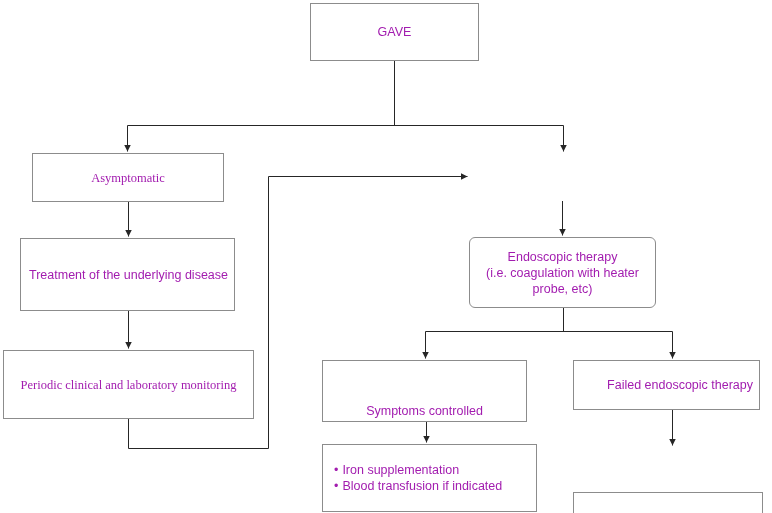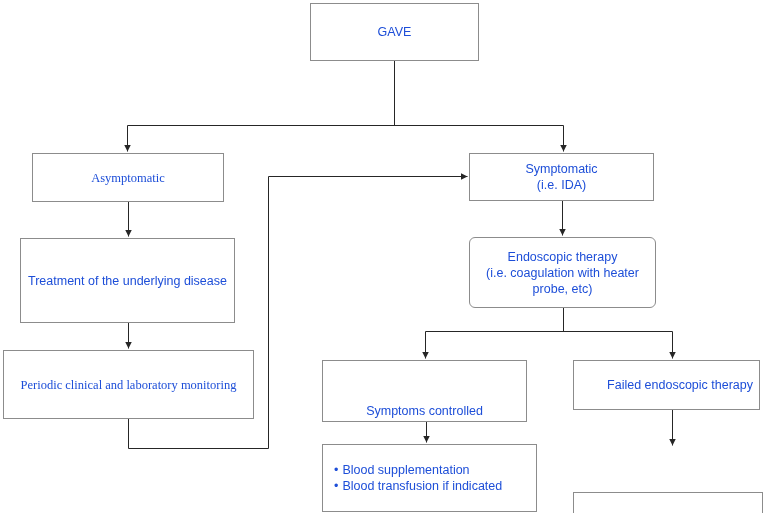--- a/index.html
+++ b/index.html
@@ -26,35 +26,35 @@
   .ln {
     fill: none;
     stroke: #262626;
     stroke-width: 1;
   }
   .node {
     position: absolute;
     box-sizing: border-box;
     background: #ffffff;
     border: 1.5px solid #8c8c8c;
-    color: #1d4ed8;
+    color: #a21caf;
     font-size: 12.5px;
     line-height: 1.28;
     display: flex;
     flex-direction: column;
     align-items: center;
     justify-content: center;
     text-align: center;
     padding: 2px 6px;
   }
   .node span { display: block; }
   
   .n-gave                { left: 310px; top: 3px;   width: 169px; height: 58px; }
   .n-asymptomatic        { left: 32px;  top: 153px; width: 192px; height: 49px; font-family: Liberation Serif, serif; }
-  .n-treatment           { left: 20px;  top: 238px; width: 215px; height: 85px; }
+  .n-treatment           { left: 20px;  top: 238px; width: 215px; height: 73px; align-items: flex-end; }
   .n-monitoring          { left: 3px;   top: 350px; width: 251px; height: 69px; font-family: Liberation Serif, serif; }
   .n-symptomatic         { left: 469px; top: 153px; width: 185px; height: 48px; }
   .n-endoscopic          { left: 469px; top: 237px; width: 187px; height: 71px; border-radius: 6px; }
   .n-symptoms-controlled { left: 322px; top: 360px; width: 205px; height: 62px; justify-content: flex-end; }
   .n-failed              { left: 573px; top: 360px; width: 187px; height: 50px; align-items: flex-end; }
   .n-supportive          { left: 322px; top: 444px; width: 215px; height: 68px;
                            align-items: flex-start; text-align: left; padding-left: 11px; }
   .n-antrectomy          { left: 573px; top: 447px; width: 190px; height: 56px; margin-top: 45px; }
   .bullet-line { display: flex; align-items: baseline; }
   .bullet-dot  { margin-right: 4px; font-size: 12.5px; }
@@ -99,43 +99,39 @@
   </div>
 
   <div class="node n-treatment">
     <span>Treatment of the underlying disease</span>
   </div>
 
   <div class="node n-monitoring">
     <span>Periodic clinical and laboratory monitoring</span>
   </div>
 
-  <div class="node n-symptomatic">
-    <span>Symptomatic</span>
-    <span>(i.e. IDA)</span>
-  </div>
 
   <div class="node n-endoscopic">
     <span>Endoscopic therapy</span>
     <span>(i.e. coagulation with heater</span>
     <span>probe, etc)</span>
   </div>
 
   <div class="node n-symptoms-controlled">
     <span>Symptoms controlled</span>
   </div>
 
   <div class="node n-failed">
     <span>Failed endoscopic therapy</span>
   </div>
 
   <div class="node n-supportive">
     <div class="bullet-line">
       <span class="bullet-dot">•</span>
-      <span>Blood supplementation</span>
+      <span>Iron supplementation</span>
     </div>
     <div class="bullet-line">
       <span class="bullet-dot">•</span>
       <span>Blood transfusion if indicated</span>
     </div>
   </div>
 
   <div class="node n-antrectomy">
     <span>Antrectomy</span>
   </div>

